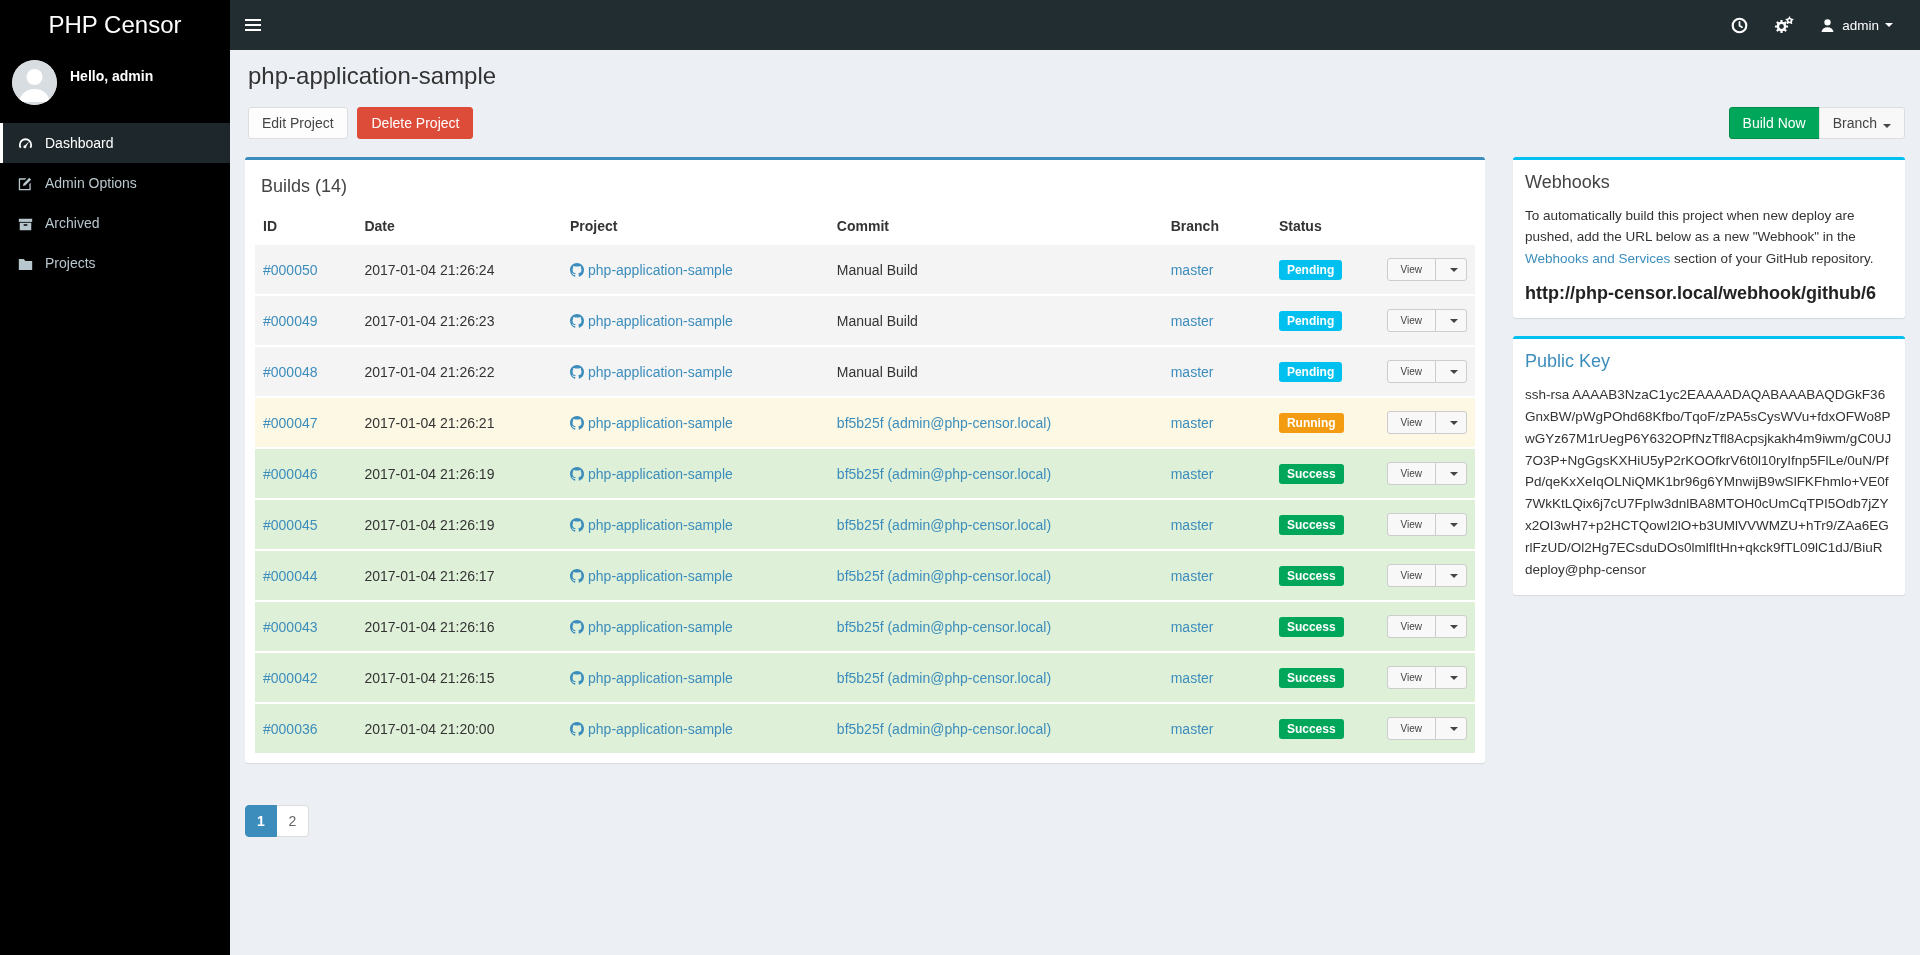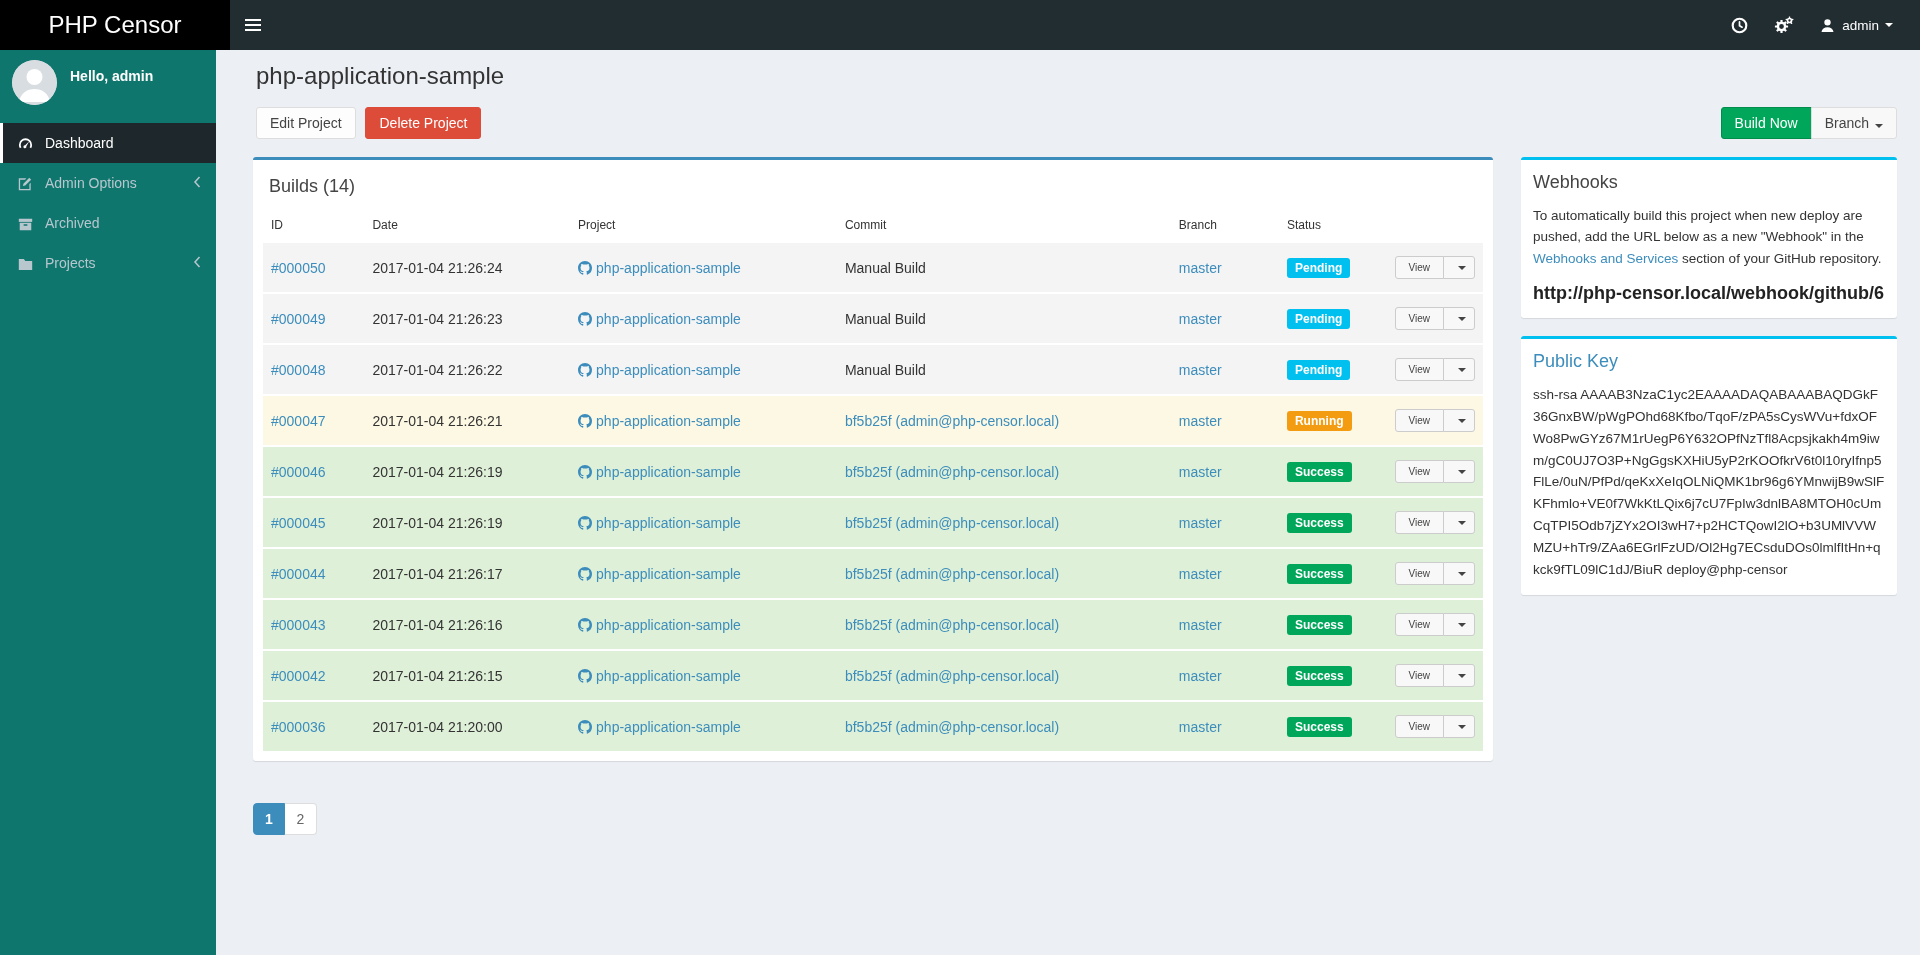--- a/index.html
+++ b/index.html
@@ -18,33 +18,33 @@
   }
   .navbar { flex:1; background:#222d32; display:flex; align-items:center; justify-content:space-between; }
   .hamburger { width:46px; height:50px; display:flex; flex-direction:column; align-items:center; justify-content:center; gap:3px; cursor:pointer; }
   .hamburger span { display:block; width:16px; height:2px; background:#fff; }
   .nav-right { display:flex; align-items:center; height:61px; padding-right:14px; }
   .nav-item { height:50px; display:flex; align-items:center; padding:0 13px; color:#fff; cursor:pointer; }
   .nav-item .label { margin-left:7px; font-size:13.5px; }
   .caret { display:inline-block; width:0; height:0; border-left:4px solid transparent; border-right:4px solid transparent; border-top:4px solid currentColor; margin-left:6px; }
 
   
-  .sidebar { position:absolute; top:50px; left:0; bottom:0; width:216px; background:#0f766e; }
+  .sidebar { position:absolute; top:50px; left:0; bottom:0; width:253px; background:#000000; }
   .user-panel { display:flex; padding:10px 12px; }
   .avatar { width:45px; height:45px; border-radius:50%; background:#d8dde1; overflow:hidden; flex:0 0 45px; }
   .user-greeting { color:#fff; font-weight:bold; font-size:14px; margin:8px 0 0 13px; }
   .menu { margin-top:8px; }
   .menu-item { display:flex; align-items:flex-end; padding:12px 15px; color:#b8c7ce; cursor:pointer; border-left:3px solid transparent; font-size:14px; }
   .menu-item.active { background:#1e282c; color:#fff; border-left:3px solid #fff; }
   .menu-item .mi-icon { width:20px; margin-right:7px; display:flex; align-items:center; }
   .menu-item .mi-label { flex:1; }
   .menu-item .mi-chevron { color:#b8c7ce; }
 
   
-  .content { position:absolute; top:50px; left:230px; right:0; bottom:0; background:#ecf0f5; padding:0 23px; overflow:hidden; }
+  .content { position:absolute; top:50px; left:230px; right:0; bottom:0; background:#ecf0f5; padding:0 15px; overflow:hidden; }
   h1.page-title { font-size:24px; font-weight:400; color:#333; margin:9px 0 14px 3px; line-height:34px; }
   .actions-row { display:flex; justify-content:space-between; align-items:flex-start; margin:0 0 18px 3px; }
   .btn { display:inline-block; border:1px solid #ddd; background:#fdfdfd; color:#444; font-size:14px; padding:7px 13px; border-radius:3px; cursor:pointer; font-family:inherit; }
   .btn-danger { color:#fff; margin-left:6px; }
   .btn-group { display:inline-flex; }
   .btn-group .btn:first-child { border-radius:3px 0 0 3px; }
   .btn-group .btn:last-child { border-radius:0 3px 3px 0; margin-left:-1px; }
   .btn-success { color:#fff; border-color:#008d4c; }
   .btn-branch { background:#f8f8f8; border-color:#ddd; }
 
@@ -54,21 +54,21 @@
 
   
   .panel { background:#fff; border-radius:3px; box-shadow:0 1px 1px rgba(0,0,0,.1); border-top:3px solid #3c8dbc; }
   .panel-info { border-top-color:#00c0ef; }
   .panel-title { font-size:18px; font-weight:400; color:#444; }
 
   
   .builds-panel { padding:10px; }
   .builds-panel .panel-title { padding:6px 0 12px 6px; }
   table.builds { width:100%; border-collapse:collapse; }
-  table.builds th { text-align:left; font-weight:normal; font-size:12px; color:#333; padding:9px 8px; border-bottom:1px solid #f4f4f4; }
+  table.builds th { text-align:left; font-weight:bold; font-size:14px; color:#333; padding:9px 8px; border-bottom:1px solid #f4f4f4; }
   table.builds td { padding:13px 8px; vertical-align:middle; font-size:14px; border-top:2px solid #fff; }
   th.c-id, td.c-id { width:102px; }
   th.c-date, td.c-date { width:208px; }
   th.c-project, td.c-project { width:270px; }
   th.c-commit, td.c-commit { width:338px; }
   th.c-branch, td.c-branch { width:109px; }
   th.c-status, td.c-status { width:108px; }
   td.c-actions { text-align:right; padding-right:12px; }
   .lnk { color:#3c8dbc; cursor:pointer; }
   .gh-icon { vertical-align:-2px; margin-right:4px; }

